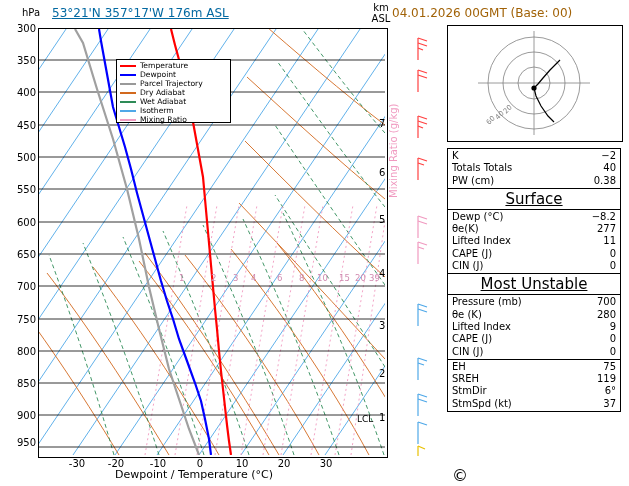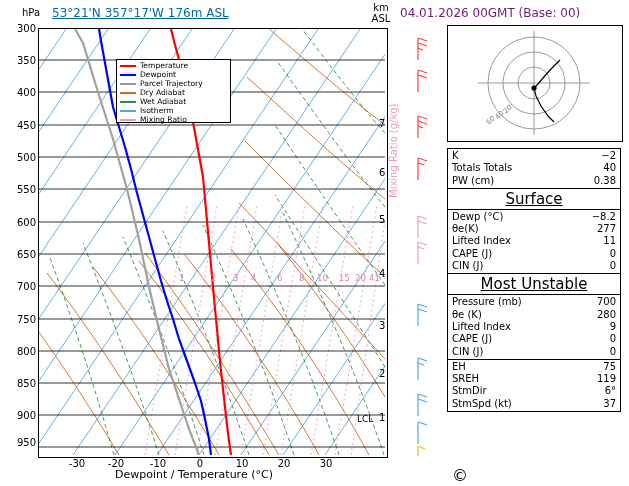--- a/index.html
+++ b/index.html
@@ -39,21 +39,21 @@
   
   #stats{position:absolute;left:447px;top:148px;width:174px;background:#fff;border:1px solid #000;box-sizing:border-box;}
   #stats .sect{font-size:15px;text-align:center;border-bottom:1px solid #000;padding:1px 0;text-decoration:underline;}
   #stats .row{display:flex;justify-content:space-between;font-size:10px;padding:0 4px;line-height:12.3px;}
   #stats .row .v{text-align:right;min-width:34px;}
   #stats .grp{border-bottom:1px solid #000;padding:1px 0;}
 
   #title{position:absolute;left:52px;top:6px;font-size:12px;color:#0369a1;text-decoration:underline;}
   #hpa{position:absolute;left:22px;top:7px;font-size:10px;}
   #kmasl{position:absolute;left:366px;top:2px;font-size:10px;text-align:center;line-height:11px;width:30px;}
-  #date{position:absolute;left:400px;top:6px;font-size:12px;color:#701a75;}
+  #date{position:absolute;left:392px;top:6px;font-size:12px;color:#a16207;}
   #credit{position:absolute;left:452px;top:466px;font-size:16px;color:#000;}
   #xaxtitle{position:absolute;left:115px;top:468px;font-size:11px;}
 </style>
 </head>
 <body>
 
 <div id="root">
 
   <div id="skew">
 
@@ -191,21 +191,21 @@
 
       <div class="abs tiny" style="left:140px;top:244px;color:#d08ab0">1</div>
       <div class="abs tiny" style="left:172px;top:244px;color:#d08ab0">2</div>
       <div class="abs tiny" style="left:194px;top:244px;color:#d08ab0">3</div>
       <div class="abs tiny" style="left:212px;top:244px;color:#d08ab0">4</div>
       <div class="abs tiny" style="left:238px;top:244px;color:#d08ab0">6</div>
       <div class="abs tiny" style="left:260px;top:244px;color:#d08ab0">8</div>
       <div class="abs tiny" style="left:278px;top:244px;color:#d08ab0">10</div>
       <div class="abs tiny" style="left:300px;top:244px;color:#d08ab0">15</div>
       <div class="abs tiny" style="left:316px;top:244px;color:#d08ab0">20</div>
-      <div class="abs tiny" style="left:330px;top:244px;color:#d08ab0">41</div>
+      <div class="abs tiny" style="left:330px;top:244px;color:#d08ab0">39</div>
 
       <div class="abs" style="left:318px;top:385px;font-size:9px;color:#000">LCL</div>
     </div>
 
     <div class="ylab" style="left:2px;top:23px;">300</div>
     <div class="ylab" style="left:2px;top:55px;">350</div>
     <div class="ylab" style="left:2px;top:87px;">400</div>
     <div class="ylab" style="left:2px;top:120px;">450</div>
     <div class="ylab" style="left:2px;top:152px;">500</div>
     <div class="ylab" style="left:2px;top:184px;">550</div>

